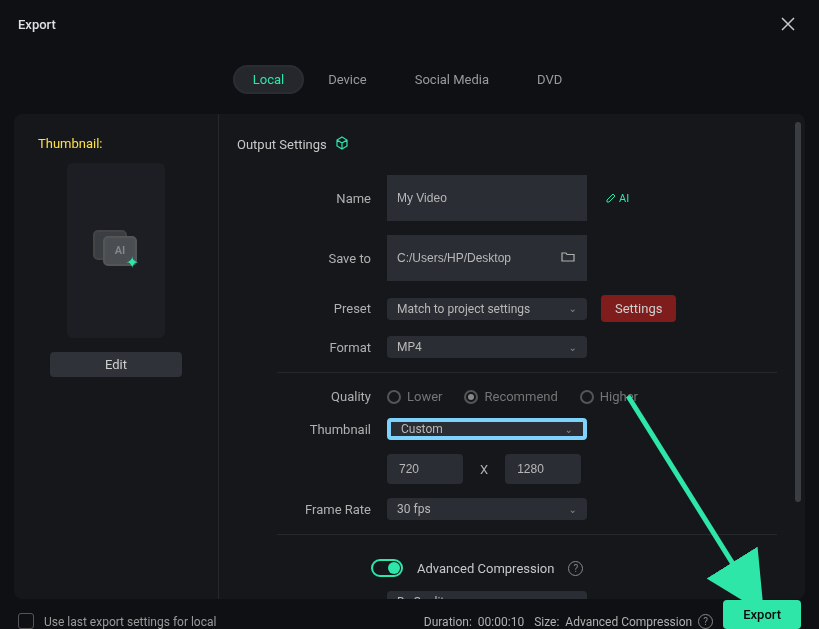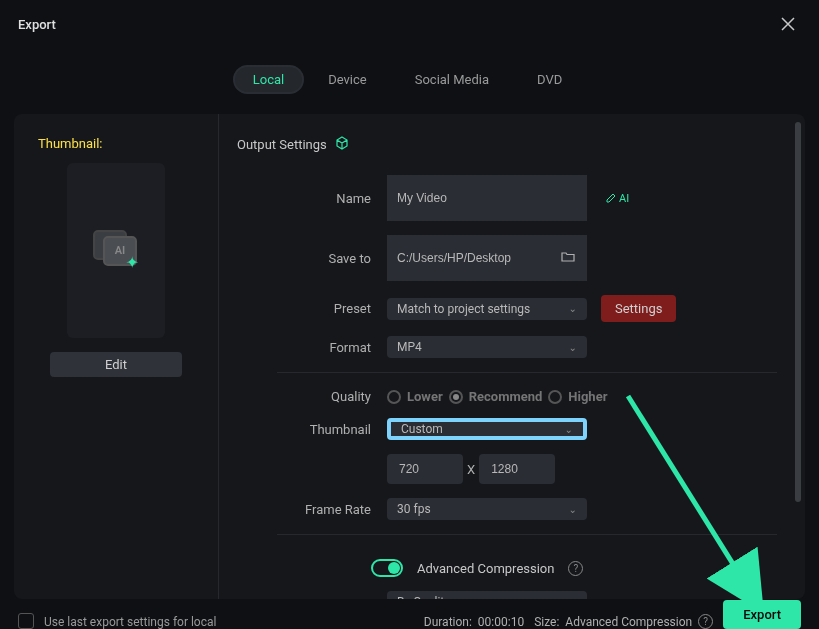--- a/index.html
+++ b/index.html
@@ -227,23 +227,22 @@
       cursor: pointer;
     }
     
     .divider {
       border-top: 1px solid #26282d;
       margin: 8px 0 16px 40px;
     }
     
     .radio-group {
       display: flex;
-      gap: 6px;
-      align-items: center;
-      font-weight: bold;
+      gap: 22px;
+      align-items: center;
     }
     .radio-item {
       display: flex;
       align-items: center;
       gap: 6px;
       cursor: pointer;
     }
     .radio-circle {
       width: 14px;
       height: 14px;
@@ -262,21 +261,21 @@
       display: block;
     }
     .radio-label {
       color: #757575;
       font-size: 13px;
     }
     
     .res-inputs {
       display: flex;
       align-items: center;
-      gap: 4px;
+      gap: 17px;
       justify-content: center;
     }
     .res-input {
       width: 76px;
       height: 30px;
       background: #2a2d33;
       border: none;
       border-radius: 4px;
       color: #b8b8b8;
       padding: 0 12px;

